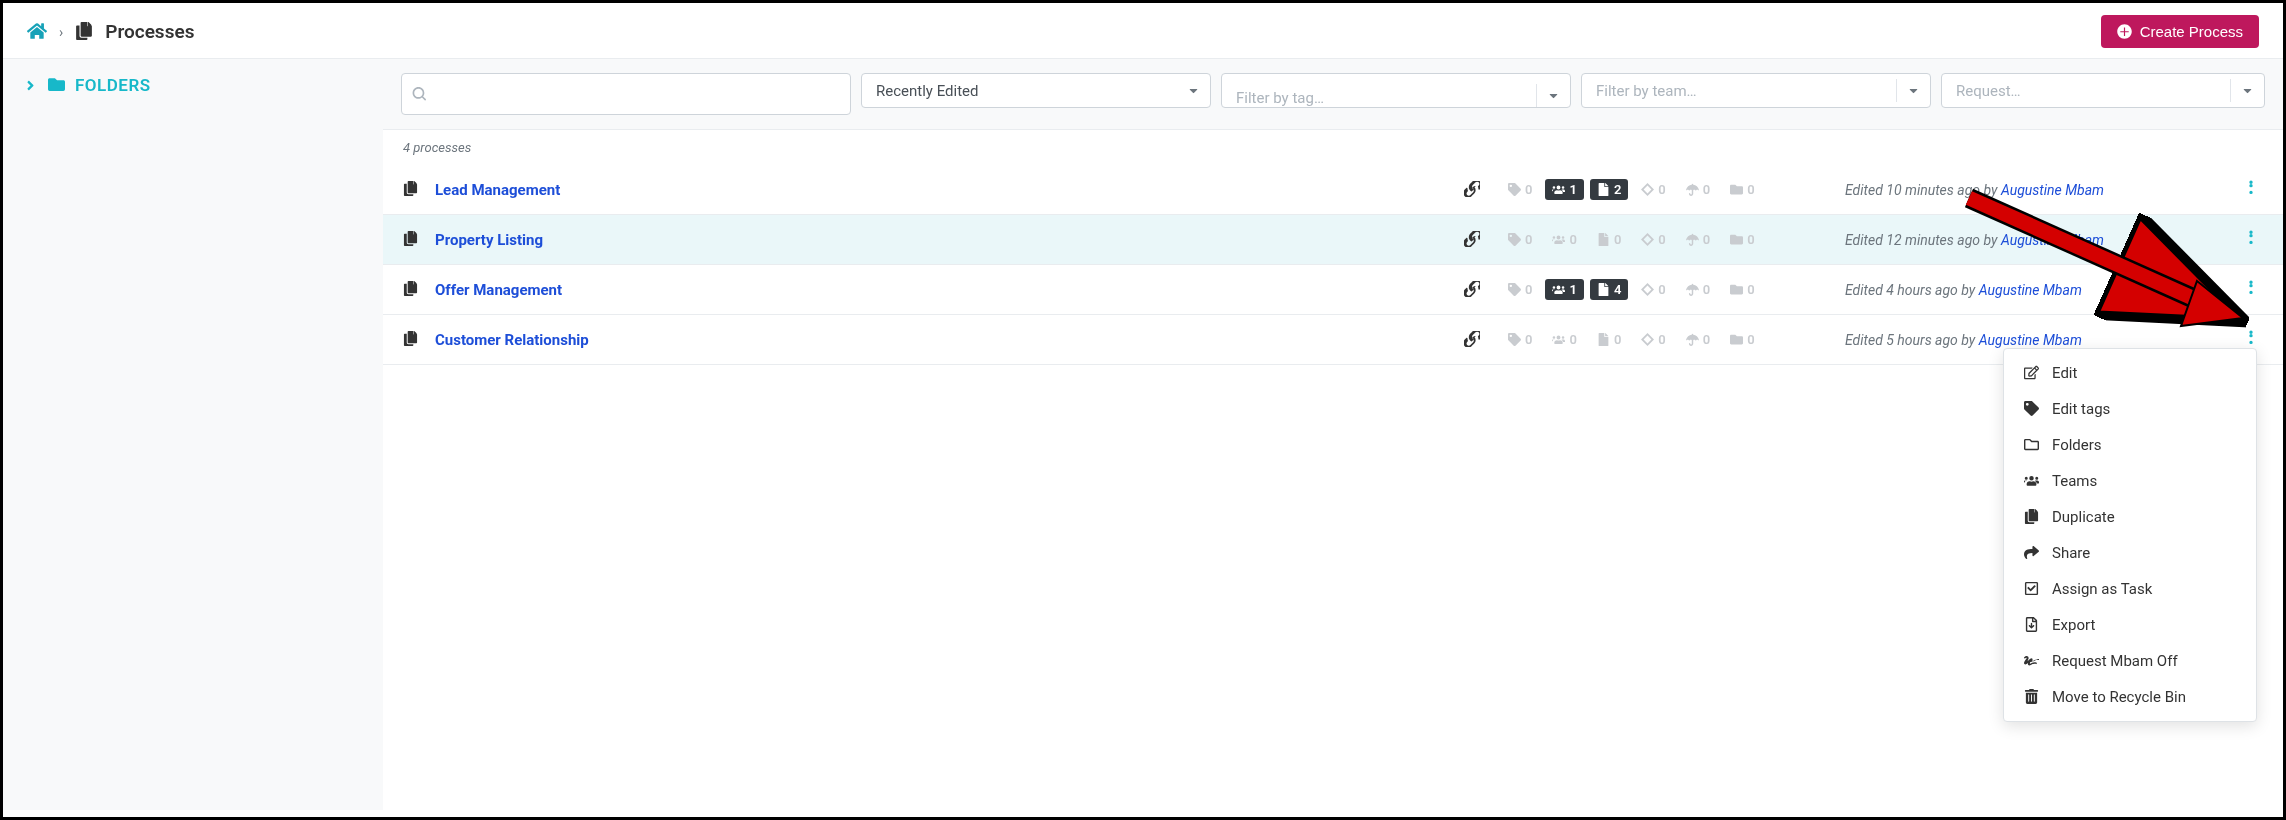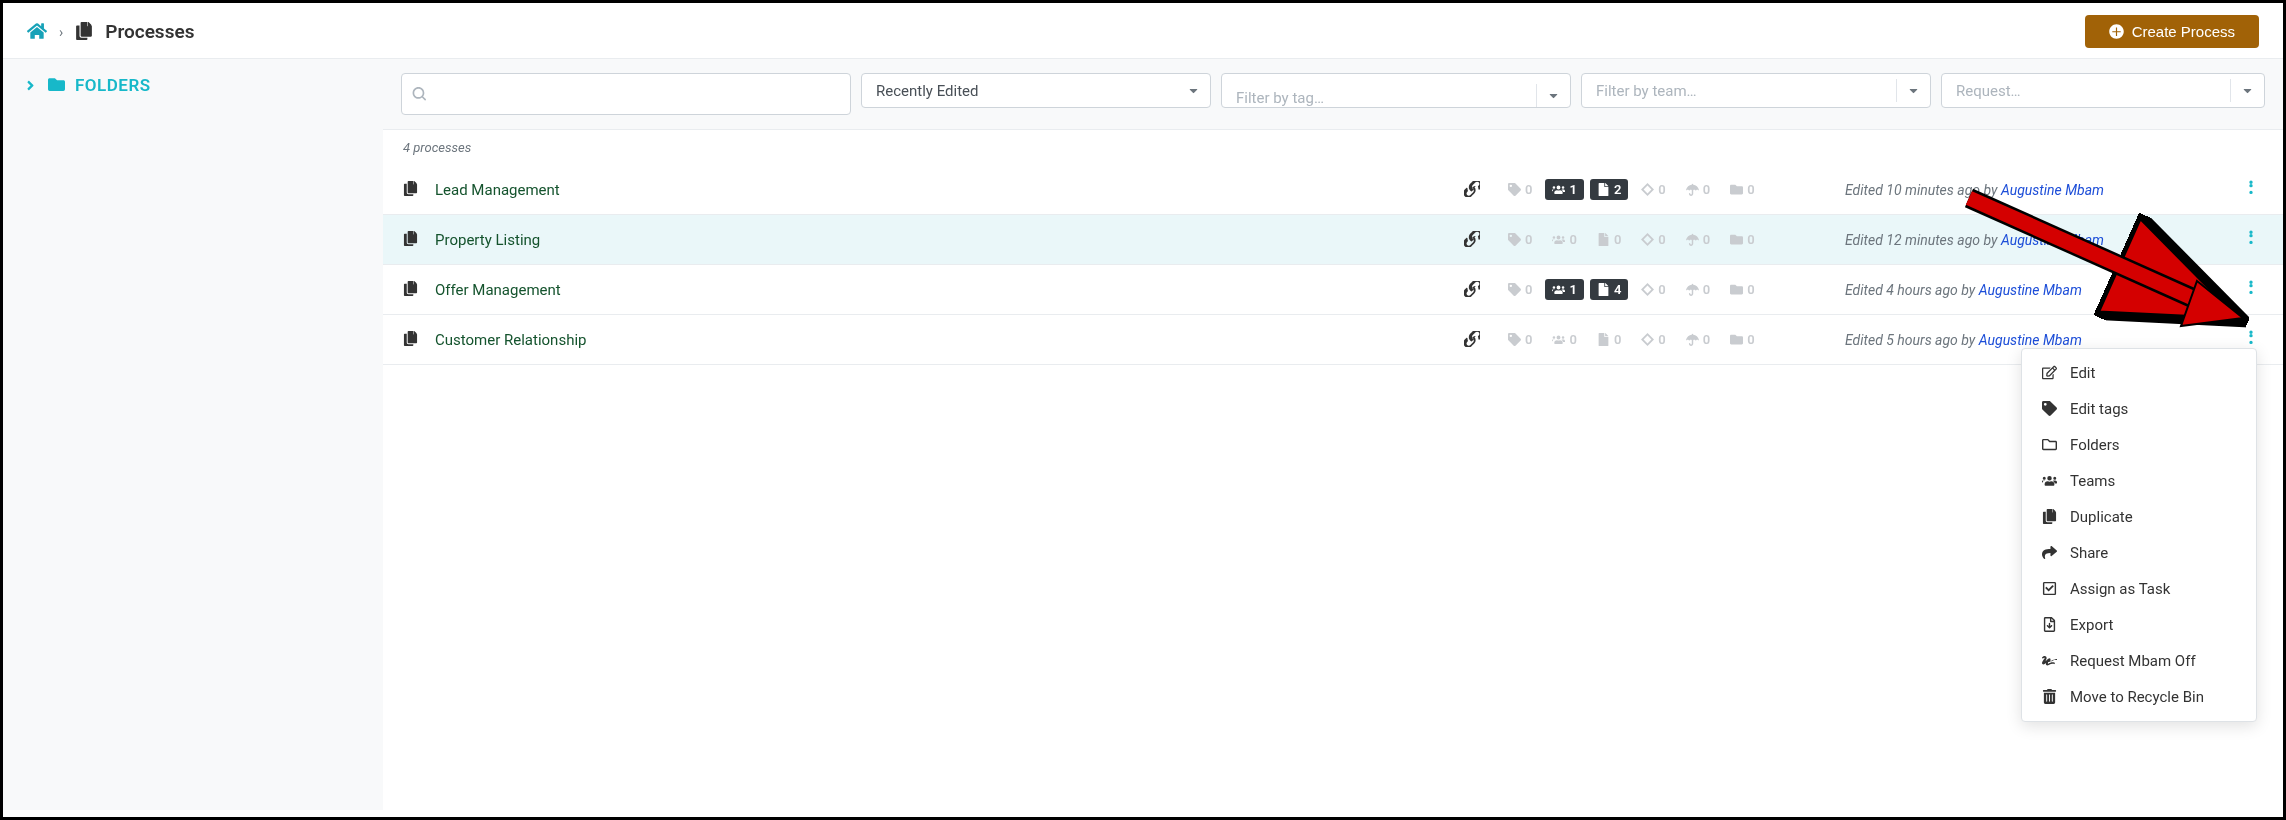--- a/index.html
+++ b/index.html
@@ -6,21 +6,21 @@
   body { font-family: -apple-system, BlinkMacSystemFont, "Segoe UI", Roboto, sans-serif; font-size: 14px; color: #333; background: #fff; }
   .app-frame { border: 3px solid #000; width: 2286px; height: 820px; position: relative; overflow: hidden; }
 
   
   .header { display: flex; align-items: center; justify-content: space-between; padding: 12px 24px 10px 24px; }
   .breadcrumb { display: flex; align-items: center; gap: 12px; }
   .breadcrumb .home { color: #17a2b8; font-size: 20px; }
   .breadcrumb .sep { color: #6c757d; font-size: 14px; }
   .breadcrumb .copy-icon { color: #333; }
   .breadcrumb .title { color: #333; font-weight: 600; font-size: 19px; }
-  .btn-create { background: #a16207; color: #fff; border: none; border-radius: 4px; padding: 8px 24px; font-size: 15px; font-weight: 500; display: inline-flex; align-items: center; gap: 8px; cursor: pointer; }
+  .btn-create { background: #be185d; color: #fff; border: none; border-radius: 4px; padding: 8px 16px; font-size: 15px; font-weight: 500; display: inline-flex; align-items: center; gap: 8px; cursor: pointer; }
 
   
   .body { display: flex; height: calc(100% - 62px); }
   .sidebar { width: 380px; background: #f8f9fa; border-top: 1px solid #e9ecef; padding: 16px 20px; }
   .folders-row { display: flex; align-items: center; gap: 10px; color: #17b8c9; font-weight: 600; font-size: 17px; cursor: pointer; letter-spacing: 0.5px; }
   .main { flex: 1; background: #fff; border-top: 1px solid #e9ecef; }
 
   
   .filters-bar { display: flex; gap: 10px; padding: 14px 18px; background: #f8f9fa; border-bottom: 1px solid #e9ecef; }
   .search-box { flex: 0 0 450px; display: flex; align-items: center; border: 1px solid #ced4da; border-radius: 4px; background: #fff; padding: 0 10px; height: 42px; }
@@ -32,33 +32,33 @@
   .select-box.tag { flex: 0 0 350px; color: #adb5bd; align-items: flex-end; }
   .select-box.team { flex: 0 0 350px; color: #adb5bd; }
   .select-box.filter { flex: 1; color: #adb5bd; }
 
   .count-row { padding: 10px 20px; color: #6c757d; font-size: 13px; font-style: italic; }
 
   
   .process-row { display: flex; align-items: center; padding: 14px 20px; border-bottom: 1px solid #e9ecef; gap: 14px; font-size: 15px; }
   .process-row.highlight { background: #eaf7f9; }
   .process-row .picn { width: 18px; color: #333; flex-shrink: 0; }
-  .process-row .pname { font-weight: 400; color: #14532d; flex: 0 0 auto; }
+  .process-row .pname { font-weight: 700; color: #1d4ed8; flex: 0 0 auto; }
   .process-row .spacer { flex: 1; }
   .process-row .link-icon { color: #333; font-size: 16px; width: 30px; text-align: center; flex-shrink: 0; }
   .badges { display: flex; gap: 6px; align-items: center; flex-shrink: 0; width: 330px; }
   .badge { display: inline-flex; align-items: center; gap: 4px; padding: 3px 7px; border-radius: 3px; font-size: 13px; font-weight: 600; }
   .badge.muted { color: #c9ccd0; }
   .badge.dark { background: #343a40; color: #fff; }
   .meta { color: #6c757d; font-style: italic; font-size: 14px; flex-shrink: 0; min-width: 380px; }
   .meta a { color: #1d4ed8; }
   .dots { color: #17b8c9; font-size: 18px; cursor: pointer; width: 24px; text-align: center; flex-shrink: 0; }
 
   
-  .dropdown-menu { position: absolute; right: 26px; top: 345px; width: 236px; background: #fff; border: 1px solid #dee2e6; border-radius: 4px; box-shadow: 0 4px 16px rgba(0,0,0,0.12); padding: 6px 0; z-index: 100; }
+  .dropdown-menu { position: absolute; right: 26px; top: 345px; width: 254px; background: #fff; border: 1px solid #dee2e6; border-radius: 4px; box-shadow: 0 4px 16px rgba(0,0,0,0.12); padding: 6px 0; z-index: 100; }
   .dropdown-menu .item { display: flex; align-items: center; gap: 12px; padding: 9px 18px; font-size: 15px; color: #333; cursor: pointer; }
   .dropdown-menu .item .micon { width: 18px; text-align: center; color: #333; }
 
   
   .arrow-overlay { position: absolute; top: 175px; right: 34px; z-index: 200; pointer-events: none; }
 
   svg.icon { width: 1em; height: 1em; vertical-align: -0.125em; fill: currentColor; }
 </style>
 </head>
 <body>

